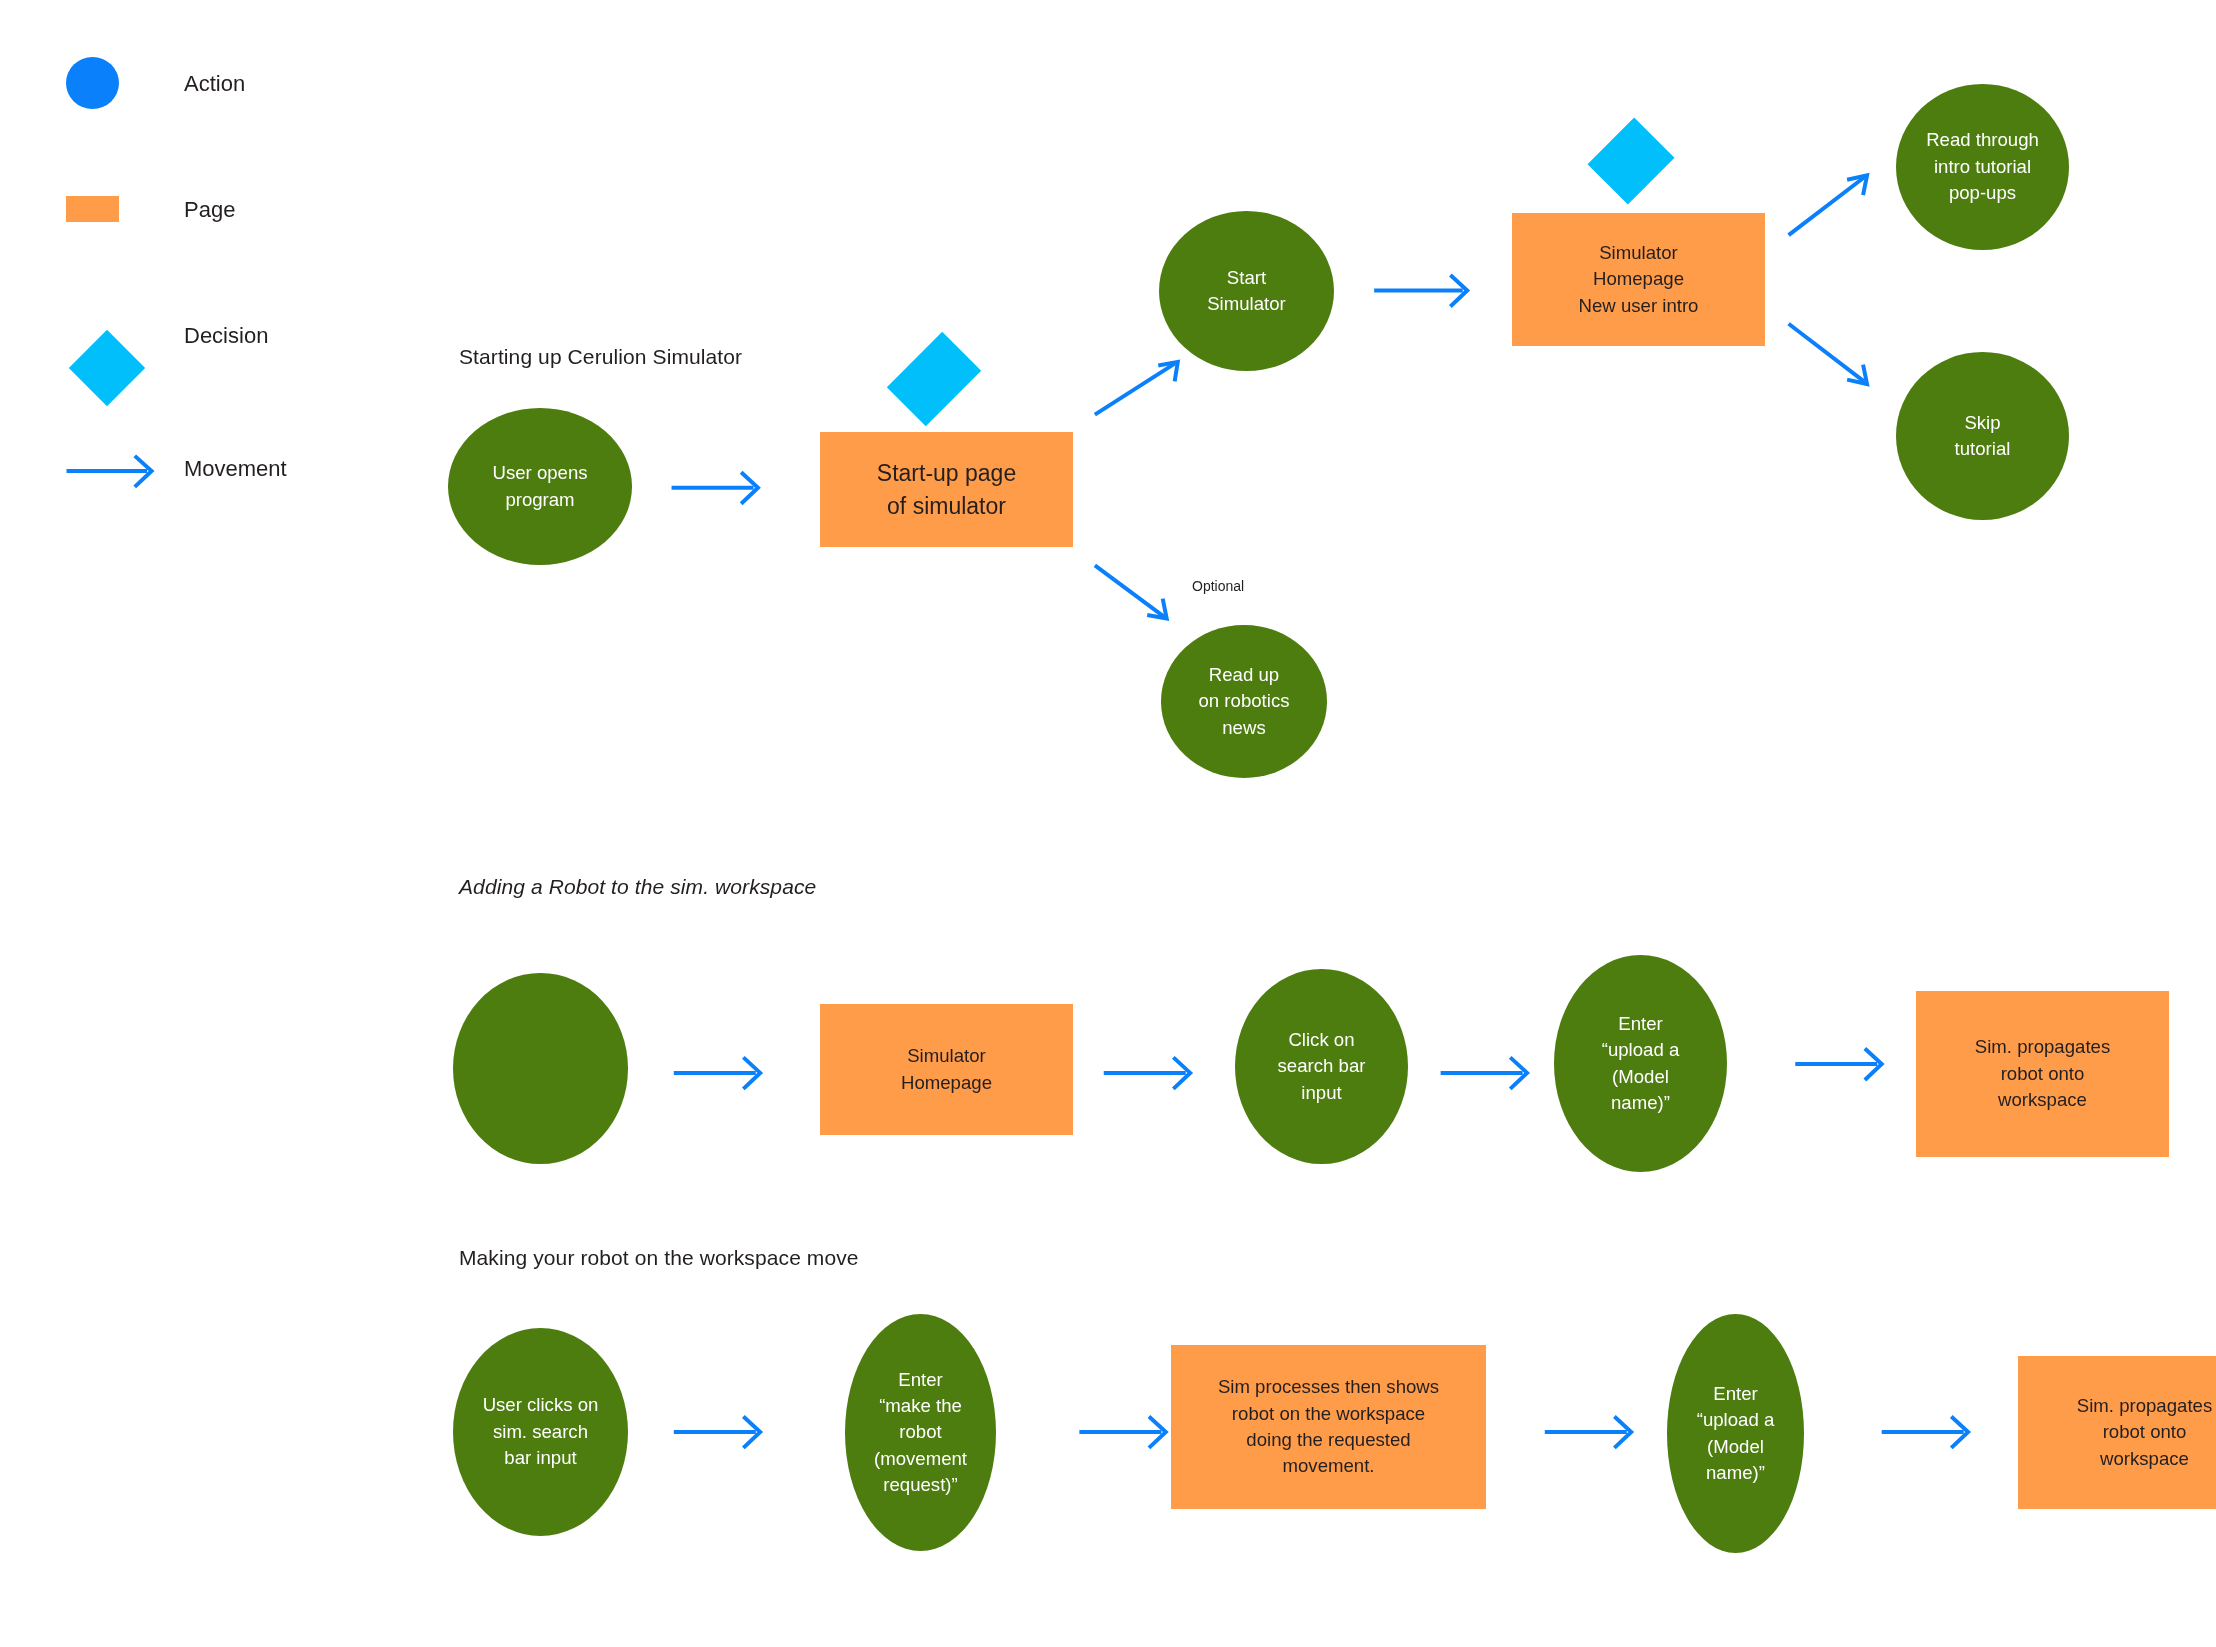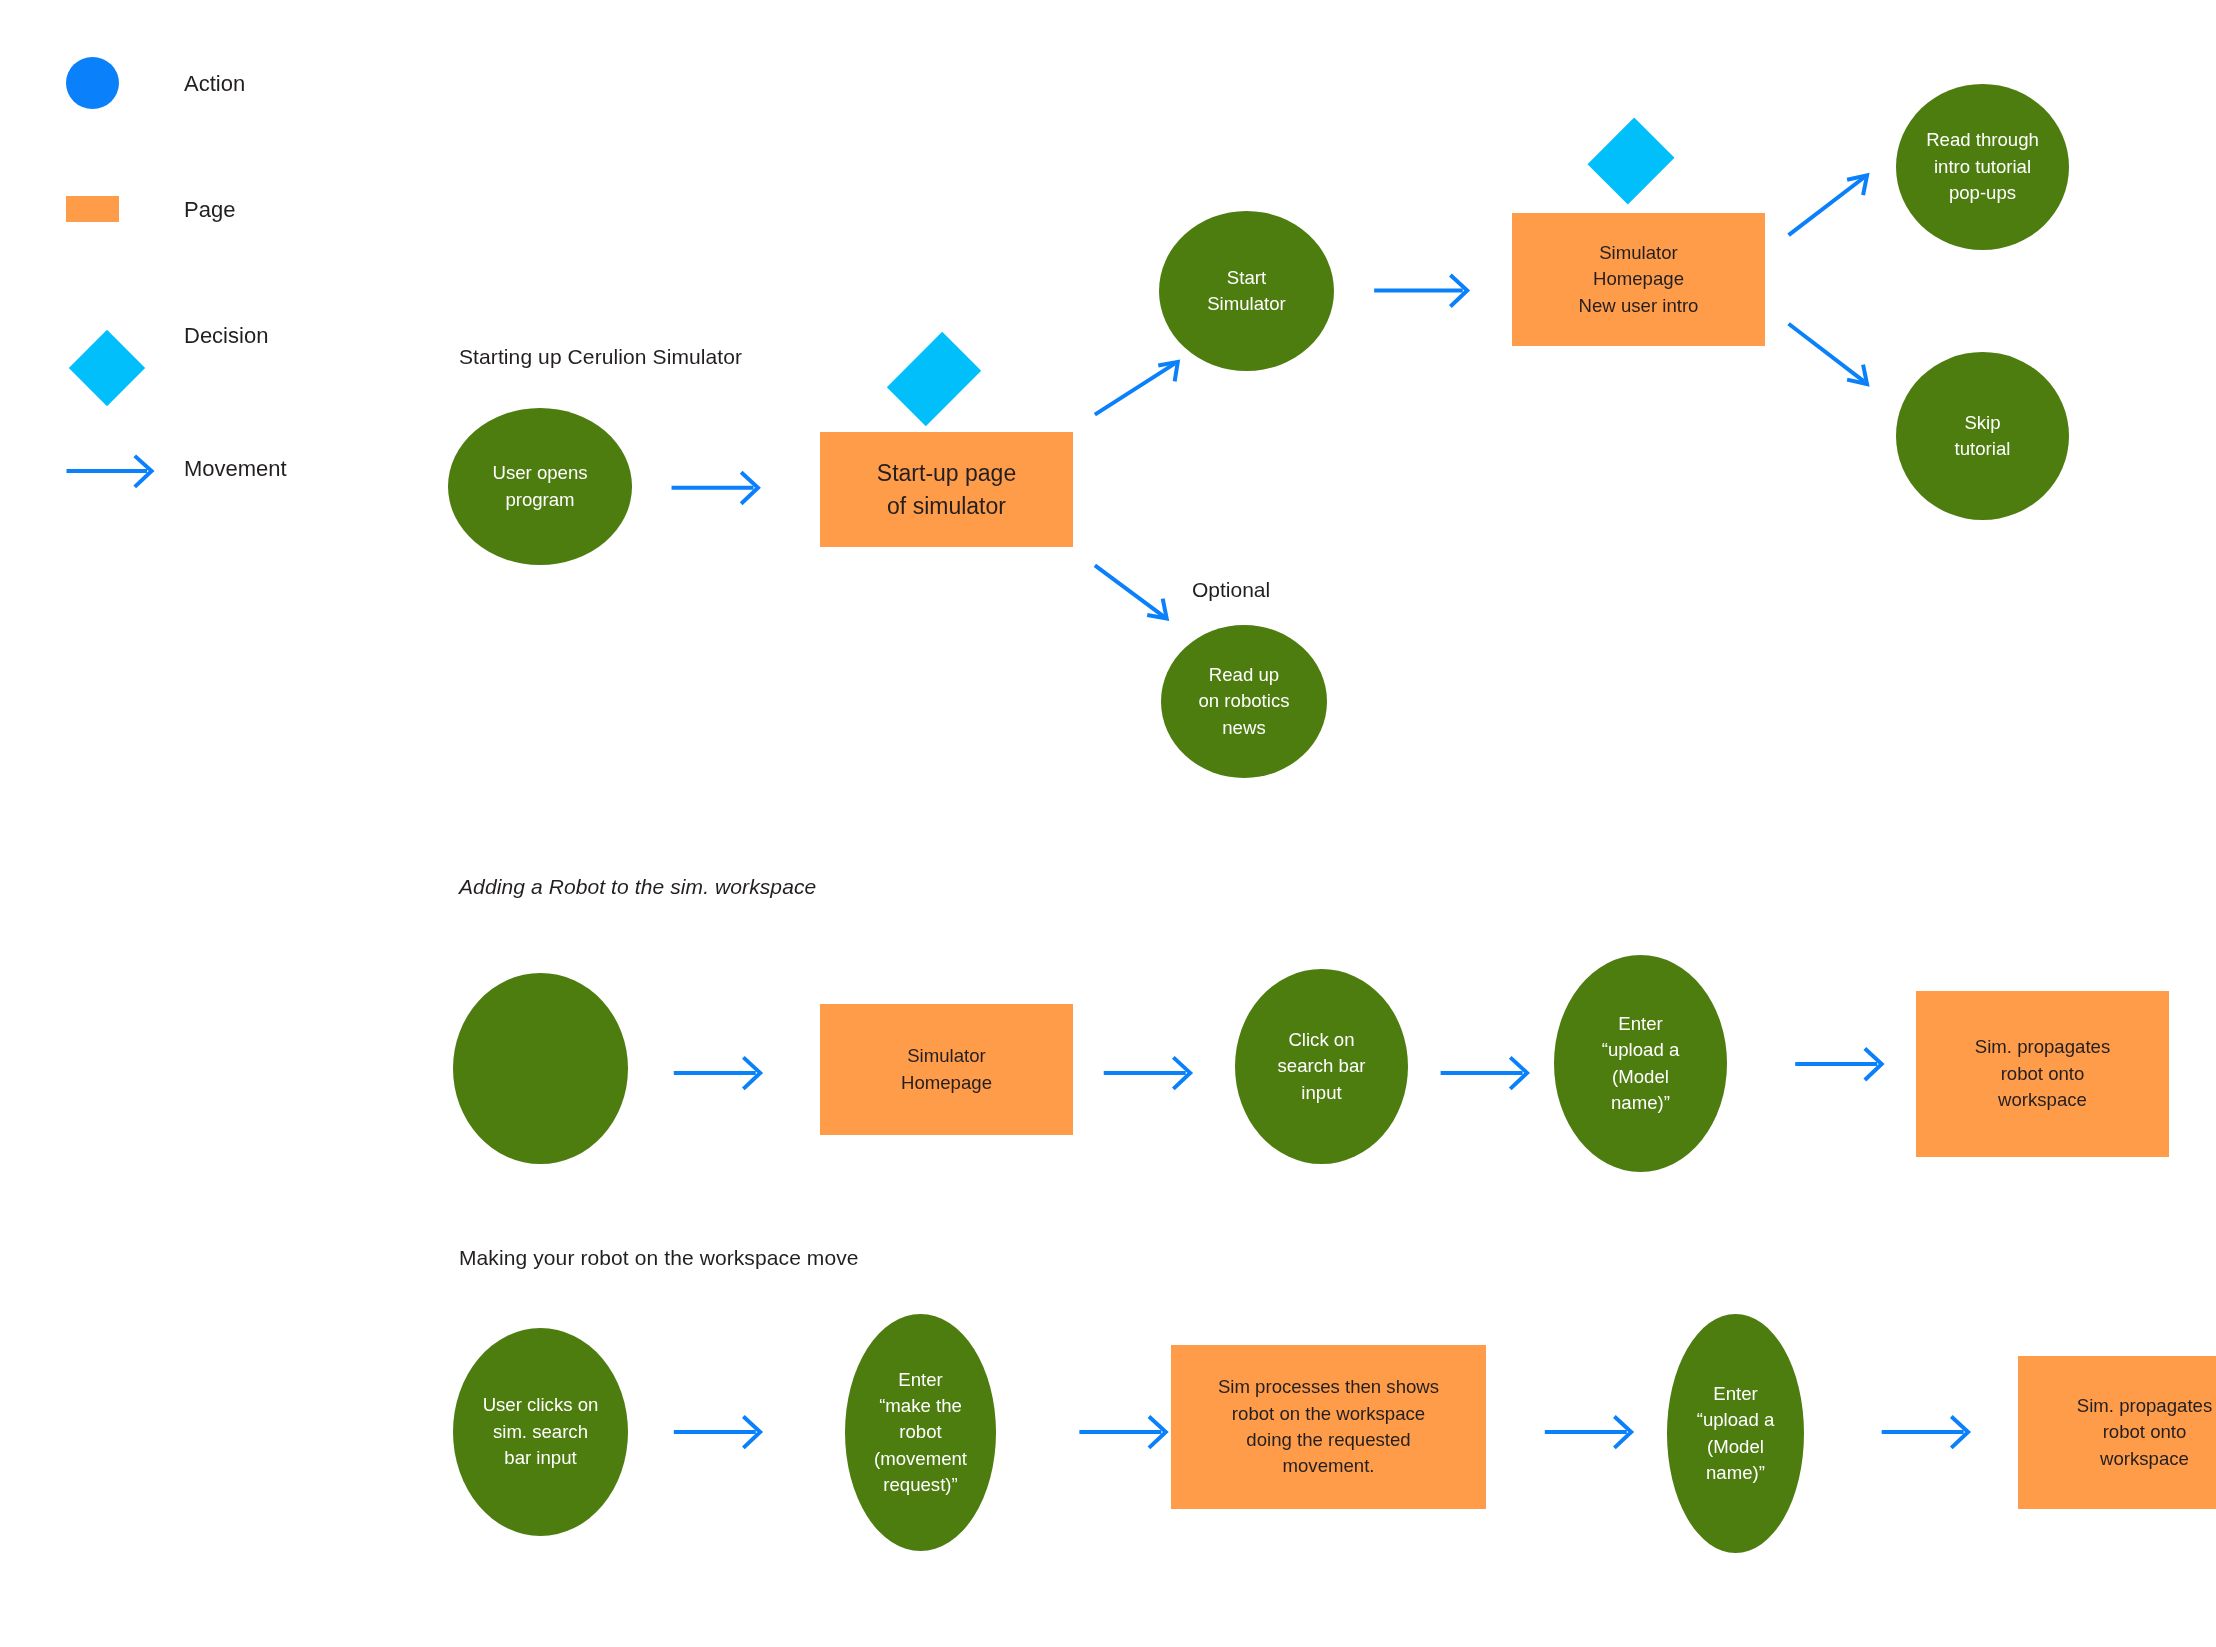--- a/index.html
+++ b/index.html
@@ -36,21 +36,21 @@
   .heading{
     position:absolute;
     color:#231F20;
     font-size:21px;
     letter-spacing:0.1px;
     white-space:nowrap;
   }
   .sidenote{
     position:absolute;
     color:#231F20;
-    font-size:21px;
+    font-size:14px;
     white-space:nowrap;
   }
 
   
   .legend-label{
     position:absolute;
     color:#231F20;
     font-size:22px;
     white-space:nowrap;
   }

